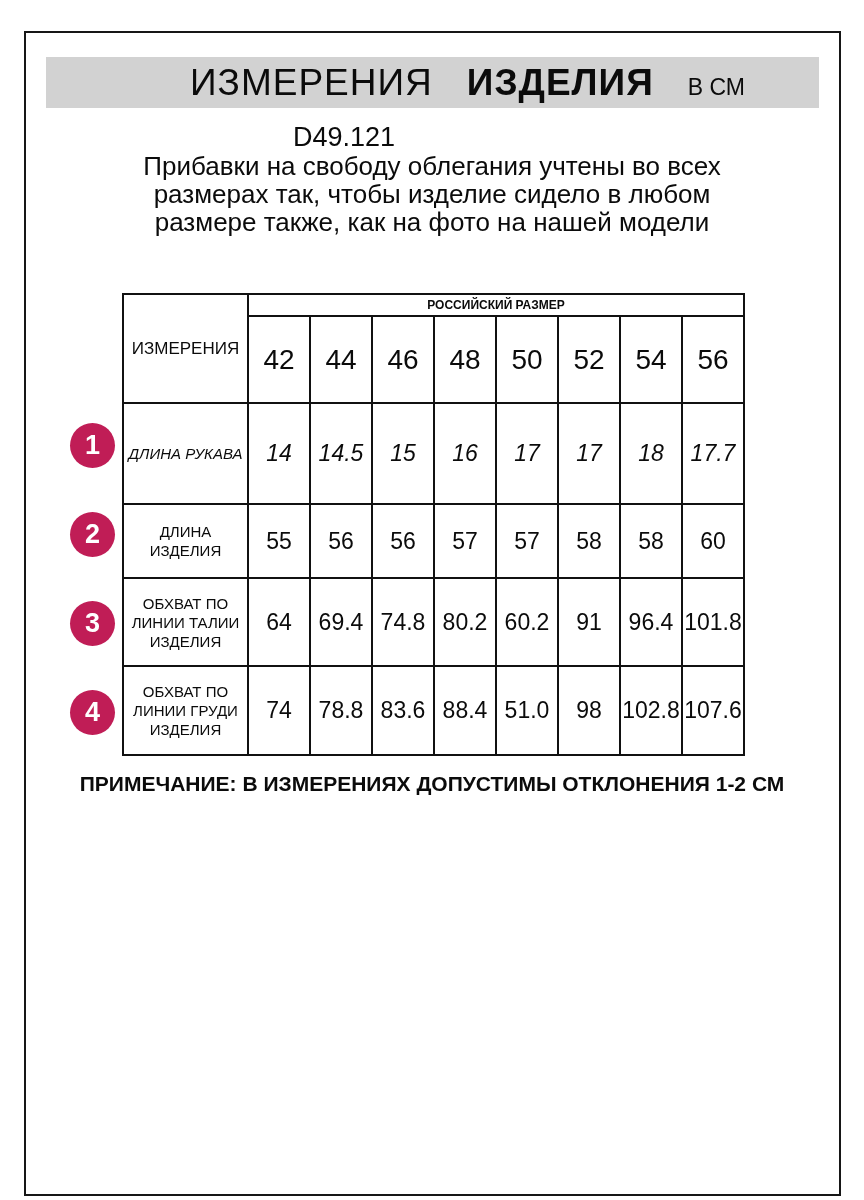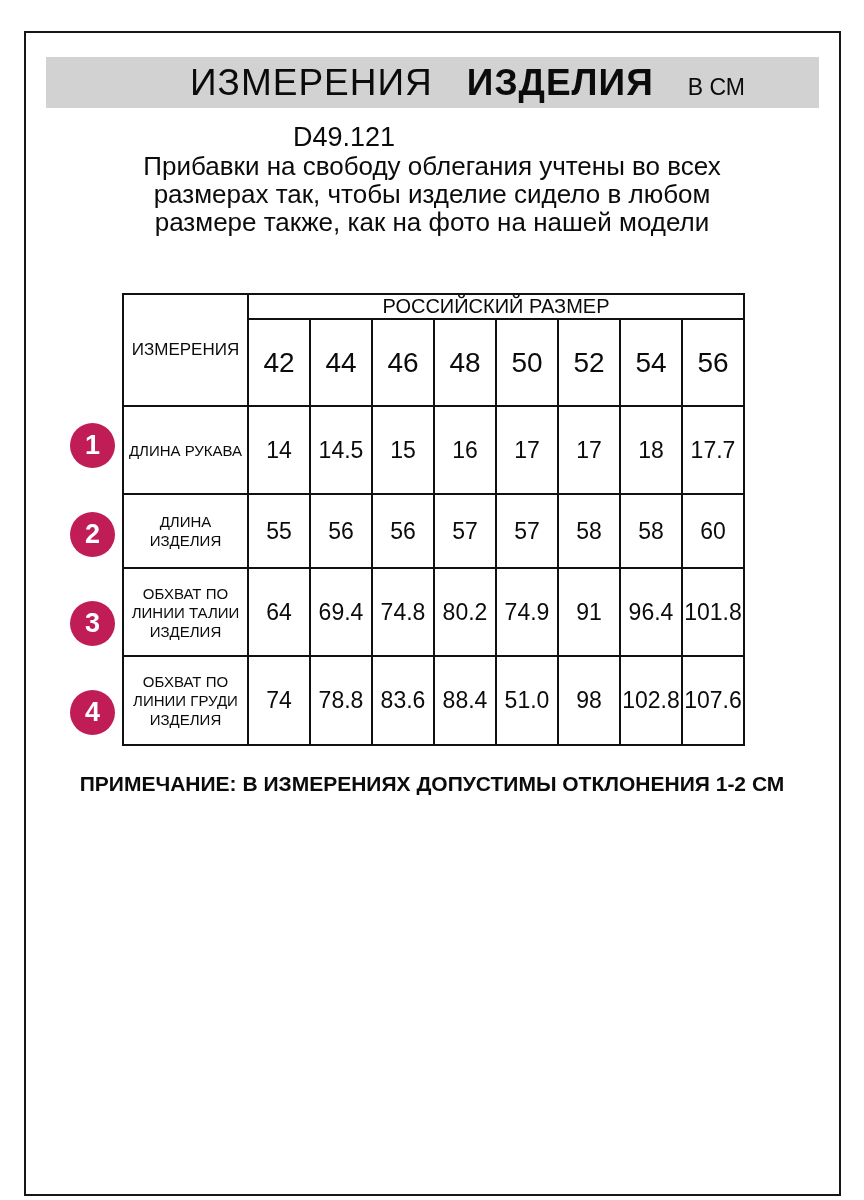--- a/index.html
+++ b/index.html
@@ -70,21 +70,21 @@
   .size-table td {
     border: 2px solid #111111;
     text-align: center;
     vertical-align: middle;
     padding: 0;
     overflow: hidden;
   }
   .r-group  { height: 22px; }
   .r-sizes  { height: 87px; }
   .c-corner { font-size: 17px; font-weight: 400; }
-  .c-group  { font-size: 20px; font-weight: 400; }
+  .c-group  { font-size: 12px; font-weight: 700; }
   .c-size   { font-size: 28px; font-weight: 400; }
   .c-label  { font-size: 15px; line-height: 19px; font-weight: 400; }
   .c-value  { font-size: 23px; font-weight: 400; }
 
   .badge {
     position: absolute;
     left: 0;
     width: 45px; height: 45px;
     border-radius: 50%;
     color: #ffffff;
@@ -150,21 +150,21 @@
             <td class="c-size">44</td>
             <td class="c-size">46</td>
             <td class="c-size">48</td>
             <td class="c-size">50</td>
             <td class="c-size">52</td>
             <td class="c-size">54</td>
             <td class="c-size">56</td>
           </tr>
       </thead>
       <tbody id="table-body">
-          <tr style="height: 88px;">
+          <tr style="height: 101px; font-style: italic;">
             <td class="c-label">ДЛИНА РУКАВА</td>
             <td class="c-value">14</td>
             <td class="c-value">14.5</td>
             <td class="c-value">15</td>
             <td class="c-value">16</td>
             <td class="c-value">17</td>
             <td class="c-value">17</td>
             <td class="c-value">18</td>
             <td class="c-value">17.7</td>
           </tr>
@@ -178,21 +178,21 @@
             <td class="c-value">58</td>
             <td class="c-value">58</td>
             <td class="c-value">60</td>
           </tr>
           <tr style="height: 88px;">
             <td class="c-label">ОБХВАТ ПО<br>ЛИНИИ ТАЛИИ<br>ИЗДЕЛИЯ</td>
             <td class="c-value">64</td>
             <td class="c-value">69.4</td>
             <td class="c-value">74.8</td>
             <td class="c-value">80.2</td>
-            <td class="c-value">74.9</td>
+            <td class="c-value">60.2</td>
             <td class="c-value">91</td>
             <td class="c-value">96.4</td>
             <td class="c-value">101.8</td>
           </tr>
           <tr style="height: 89px;">
             <td class="c-label">ОБХВАТ ПО<br>ЛИНИИ ГРУДИ<br>ИЗДЕЛИЯ</td>
             <td class="c-value">74</td>
             <td class="c-value">78.8</td>
             <td class="c-value">83.6</td>
             <td class="c-value">88.4</td>

